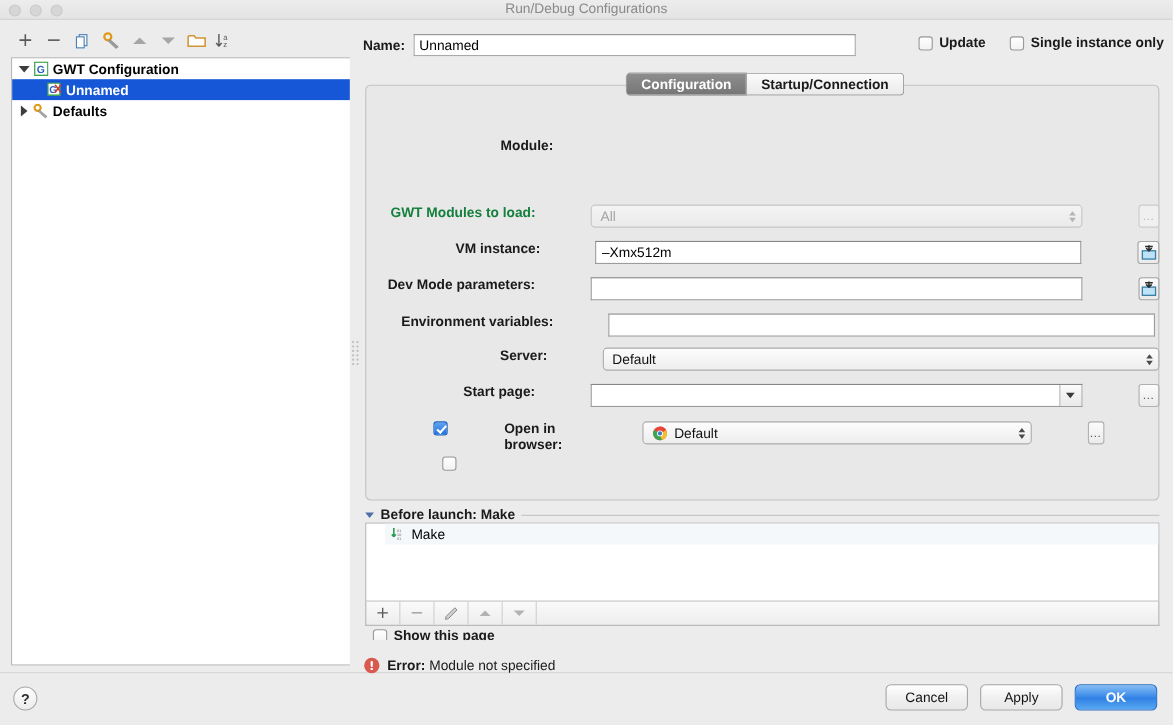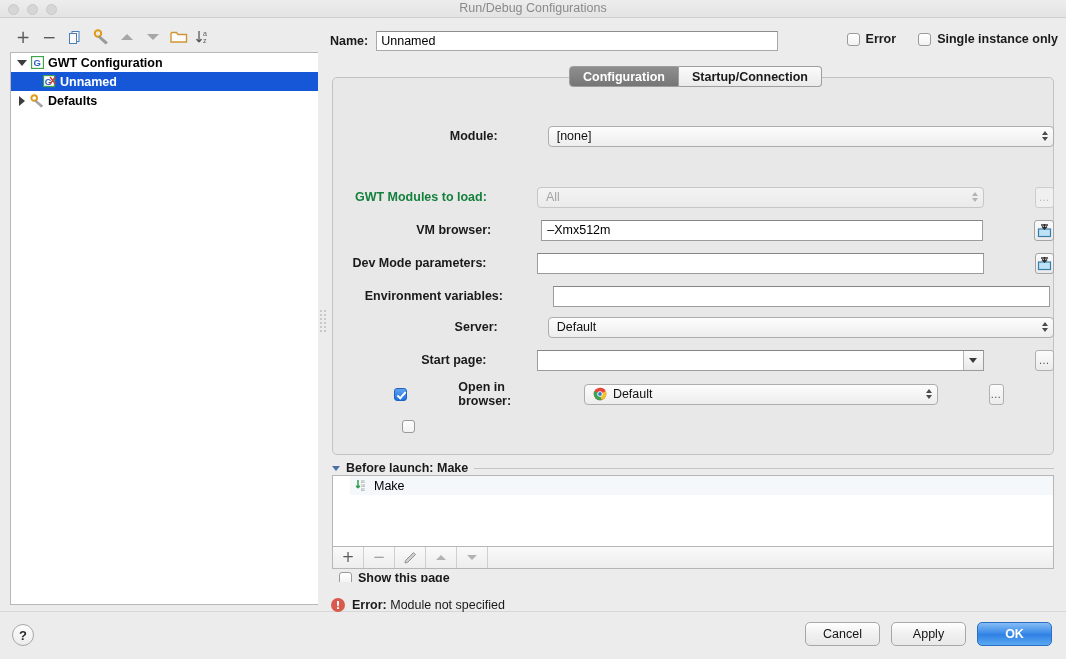--- a/index.html
+++ b/index.html
@@ -223,21 +223,21 @@
     border: 1px solid #c2c2c2;
     border-radius: 5px;
     box-sizing: border-box;
   }
 
   .form-row {
     position: absolute;
     left: 0;
     height: 22px;
     display: flex;
-    align-items: center;
+    align-items: flex-start;
     gap: 44px;
   }
   .f-label {
     font-size: 12.5px;
     font-weight: bold;
     color: #1a1a1a;
     text-align: right;
     white-space: nowrap;
   }
   .f-label.disabled { color: #15803d; font-weight: bold; }
@@ -587,65 +587,58 @@
   <div class="right-pane">
 
     <div class="name-row">
       <span class="name-label">Name:</span>
       <input class="name-input" type="text" value="Unnamed" style="">
     </div>
 
     <div class="topchecks">
       <div class="chk-wrap">
         <span class="chk"></span>
-        <span class="chk-label">Error</span>
+        <span class="chk-label">Update</span>
       </div>
       <div class="chk-wrap">
         <span class="chk"></span>
         <span class="chk-label">Single instance only</span>
       </div>
     </div>
 
     <div class="tabs">
       <div class="tab first active">Configuration</div>
       <div class="tab last inactive">Startup/Connection</div>
     </div>
 
     <div class="scroll-region">
 
       <div class="config-box"></div>
 
       <div class="form-row" style="left:7px; top:103px; width:722px;">
         <span class="f-label" style="width:163px; margin-left:8px;">Module:</span>
-        <div class="combo" style="width:523px; margin-left:6px;">
-          <span>[none]</span>
-          <span class="steppers">
-              <span class="st-up"></span>
-              <span class="st-dn"></span>
-            </span>
-        </div>
       </div>
 
 
       <div class="form-row" style="left:7px; top:164px; width:722px;">
         <span class="f-label disabled" style="width:163px; margin-left:8px;">GWT Modules to load:</span>
         <div class="combo disabled" style="width:495px; margin-left:6px;">
           <span>All</span>
           <span class="steppers">
               <span class="st-up"></span>
               <span class="st-dn"></span>
             </span>
         </div>
         <div class="ellipsis-btn disabled" style="margin-left:7px;">
           <span>…</span>
         </div>
       </div>
 
       <div class="form-row" style="left:7px; top:197px; width:722px;">
-        <span class="f-label" style="width:163px; margin-left:8px;">VM browser:</span>
+        <span class="f-label" style="width:163px; margin-left:8px;">VM instance:</span>
         <div class="textfield" style="width:476px; margin-left:6px;">
           <span>–Xmx512m</span>
         </div>
         <div class="macro-btn" style="margin-left:7px;">
           <svg width="15" height="15" viewBox="0 0 15 15">
             <rect x="1.5" y="6" width="12" height="7.5" fill="#bde2f5" stroke="#3a7ea8" stroke-width="1.2"></rect>
             <path d="M7.5 1 L7.5 5.5 M5 3.5 L7.5 6 L10 3.5" stroke="#2b2b2b" stroke-width="1.4" fill="none"></path>
             <path d="M4 2 L11 2" stroke="#2b2b2b" stroke-width="1.4"></path>
           </svg>
         </div>

